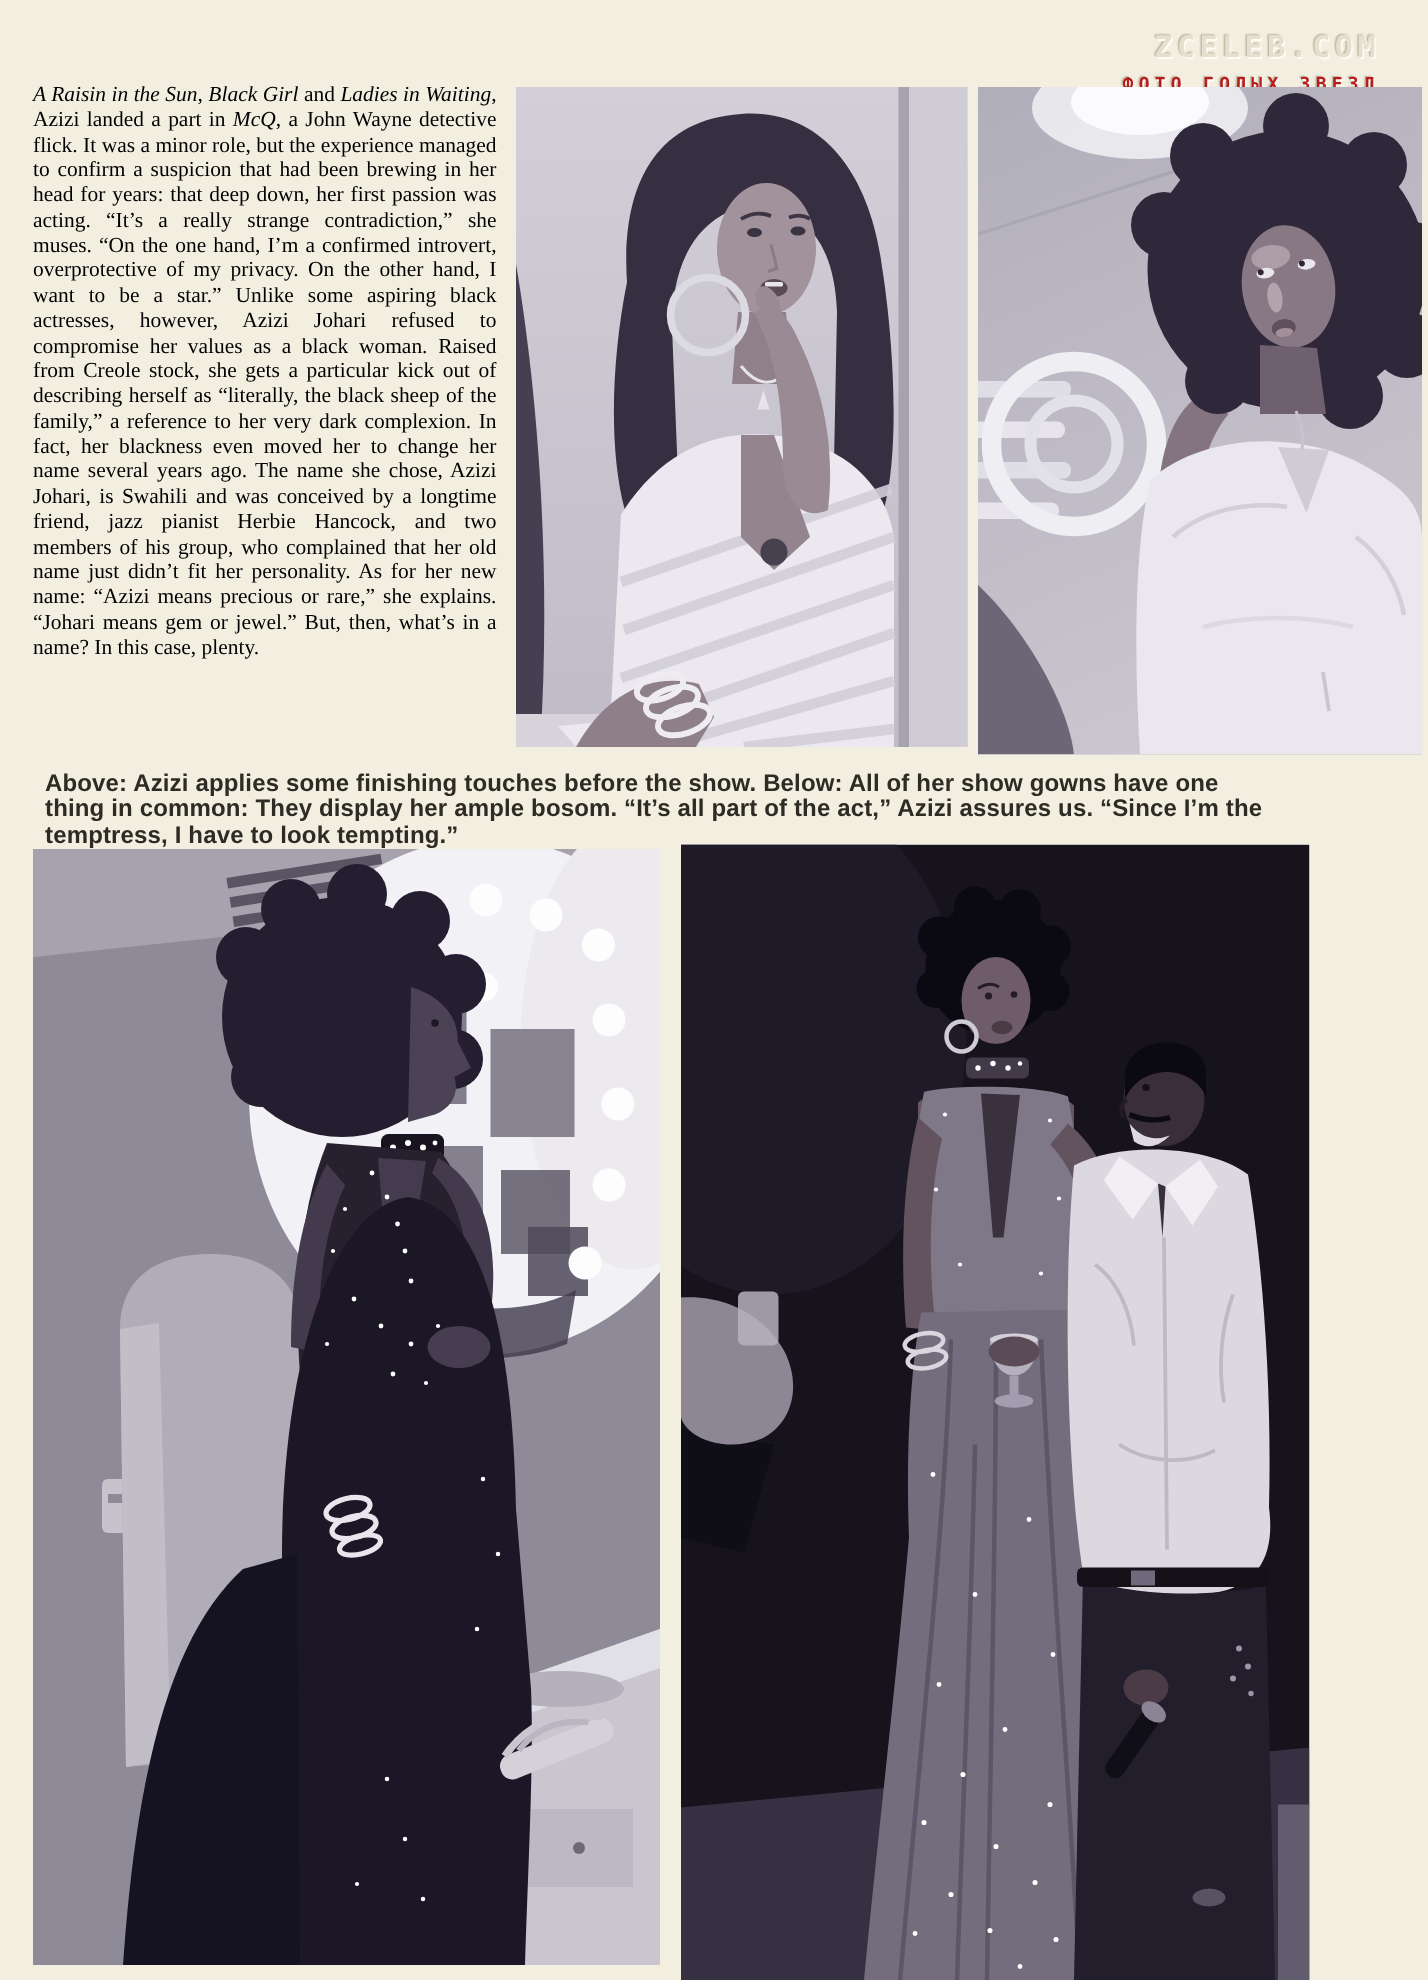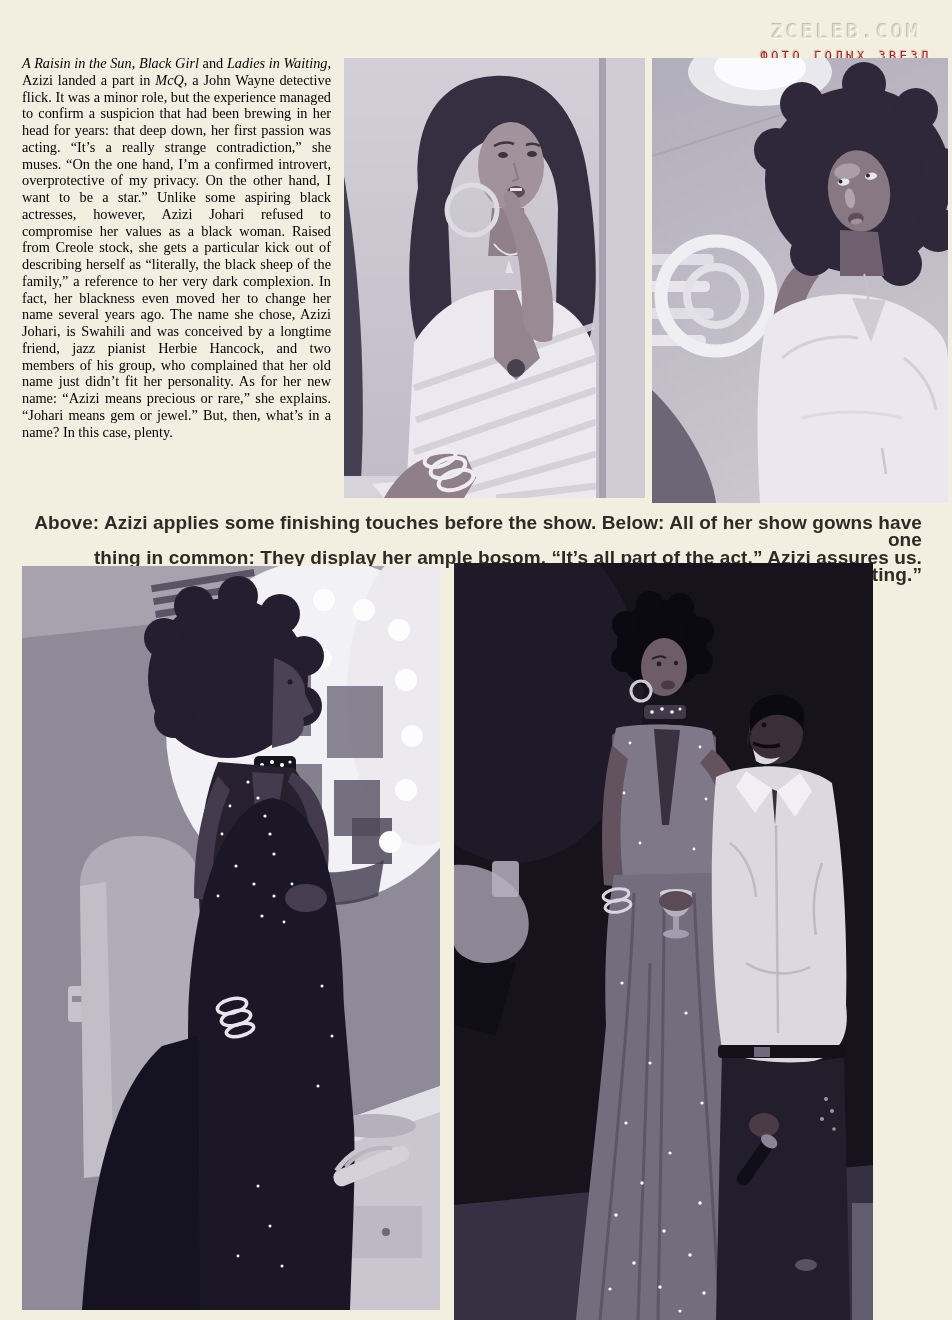--- a/index.html
+++ b/index.html
@@ -3,41 +3,41 @@
 <meta charset="utf-8">
 <style>
   * { margin:0; padding:0; box-sizing:border-box; }
   html,body { background:#888; }
   .page {
     position:relative; width:952px; height:1320px; margin:0 auto;
     background:#f2efe1; overflow:hidden;
     font-family:"Liberation Serif", serif;
   }
   
-  .watermark { position:absolute; top:19px; right:20px; text-align:center;
-    font-family:"DejaVu Sans Mono", monospace; font-weight:normal; user-select:none; }
+  .watermark { position:absolute; top:19px; right:32px; text-align:right;
+    font-family:"DejaVu Sans Mono", monospace; font-weight:bold; user-select:none; }
   .wm1 { font-size:20px; letter-spacing:3px; color:#e4dfcf;
     text-shadow:1px 1px 0 #fdfcf4, -1px -1px 1px #bdb7a2; }
   .wm2 { font-size:12px; letter-spacing:3.5px; margin-top:6px; color:#b91c1c;
     text-shadow:1px 1px 0 #fdfcf4, -1px -1px 1px #bdb7a2; }
   
   .article { position:absolute; left:22px; top:55px; width:309px;
     font-size:14.3px; line-height:16.75px; color:#000000; text-align:justify; }
   .ital { font-style:italic; }
   
   .photo { position:absolute; overflow:hidden; background:#c6c3cd; }
   .photo svg { display:block; width:100%; height:100%; }
   #photo-top-left  { left:344px; top:58px;  width:301px; height:440px; }
   #photo-top-right { left:652px; top:58px;  width:296px; height:445px; }
   #photo-bottom-left  { left:22px;  top:566px; width:418px; height:744px; }
   #photo-bottom-right { left:454px; top:563px; width:419px; height:757px; }
   
-  .caption { position:absolute; left:30px; top:514px; width:892px; text-align:right;
+  .caption { position:absolute; left:30px; top:514px; width:892px; text-align:left;
     font-family:"Liberation Sans", sans-serif; font-weight:bold;
-    font-size:19px; line-height:17.4px; color:#2e2b25; letter-spacing:0.1px; }
+    font-size:16px; line-height:17.4px; color:#2e2b25; letter-spacing:0.1px; }
 </style>
 </head>
 <body>
 
 <div class="page">
 
   <div class="watermark">
     <div class="wm1">ZCELEB.COM</div>
     <div class="wm2">ФОТО ГОЛЫХ ЗВЕЗД</div>
   </div>

